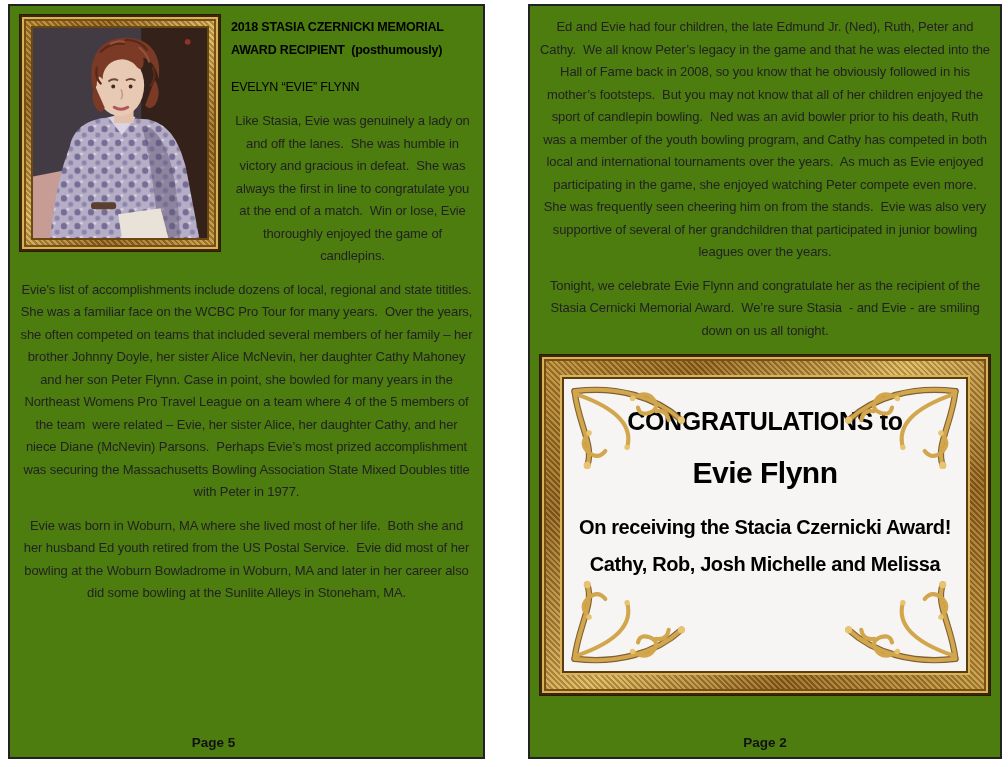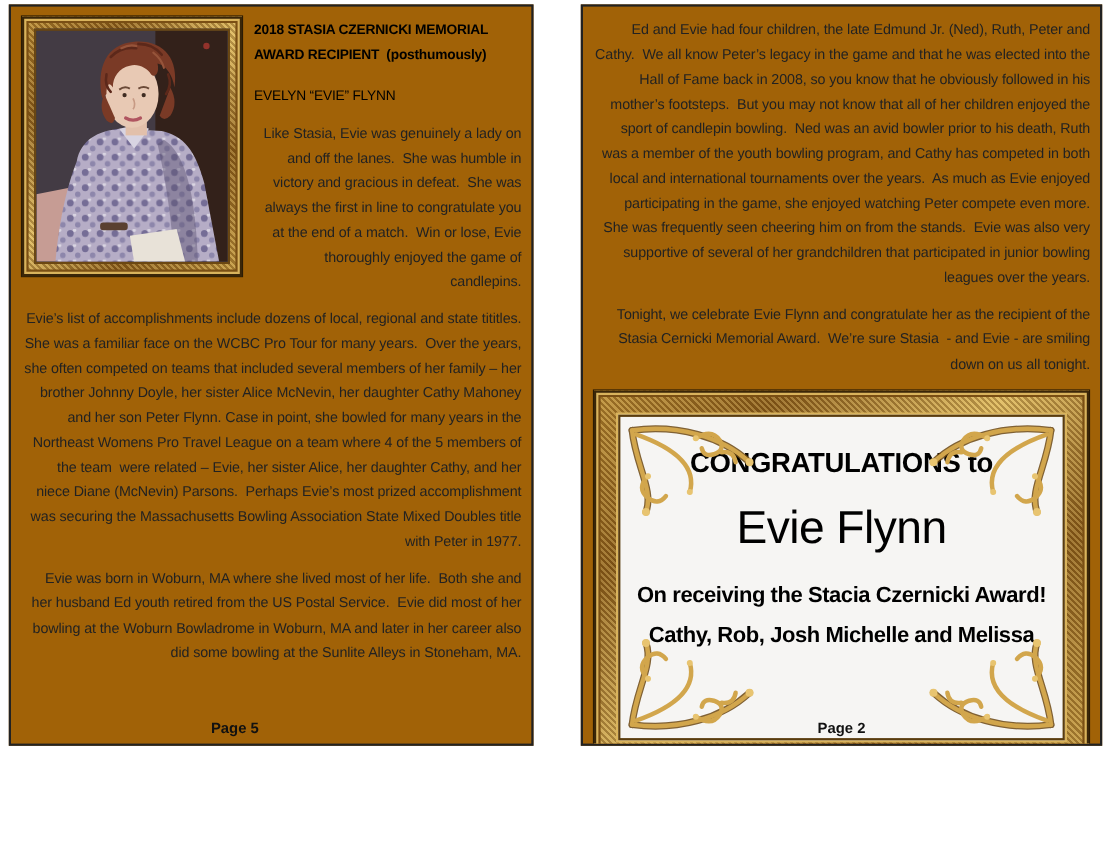--- a/index.html
+++ b/index.html
@@ -2,30 +2,30 @@
 <html><head>
 <meta charset="utf-8">
 <style>
   html,body{margin:0;padding:0;}
   body{
     width:1008px;height:767px;position:relative;background:#ffffff;
     font-family:"Liberation Sans",sans-serif;color:#1a1a1a;
     -webkit-font-smoothing:antialiased;
   }
   .page{
-    position:absolute;top:4px;height:674px;
-    background:#a16207;border:2px solid #222222;box-sizing:border-box;
+    position:absolute;top:4px;height:755px;
+    background:#4d7c0f;border:2px solid #222222;box-sizing:border-box;
     padding:6px 9px 30px 9px;overflow:hidden;
   }
   #page5{left:8px;width:477px;}
   #page6{left:528px;width:474px;}
 
   .body-text{
     font-size:13px;line-height:22.5px;letter-spacing:-0.1px;
-    margin:11px 0 0 0;white-space:pre-wrap;text-align:right;color:#222;
+    margin:11px 0 0 0;white-space:pre-wrap;text-align:center;color:#222;
   }
   .heading{
     font-size:12.5px;line-height:23px;font-weight:bold;color:#000;
     letter-spacing:-0.2px;margin:4px 0 0 0;white-space:pre-wrap;
   }
   .subheading{
     font-size:12.5px;font-weight:normal;color:#000;letter-spacing:-0.2px;
     margin:14px 0 0 0;line-height:23px;white-space:pre-wrap;
   }
   .page-footer{
@@ -60,21 +60,21 @@
     position:relative;margin:12px 0 0 0;height:342px;
     padding:22px;box-sizing:border-box;
   }
   .congrats-inner{
     position:relative;width:100%;height:100%;box-sizing:border-box;
     background:#f6f5f3;border:2px solid #5a3c0e;
     box-shadow:0 0 0 2px #d9b35c;
     text-align:center;padding-top:28px;
   }
   .congrats-line1{font-size:25px;font-weight:bold;color:#000;letter-spacing:-0.3px;margin:0;}
-  .congrats-name{font-size:42px;font-weight:normal;color:#000;letter-spacing:-0.5px;margin:20px 0 0 0;}
+  .congrats-name{font-size:30px;font-weight:bold;color:#000;letter-spacing:-0.5px;margin:20px 0 0 0;}
   .congrats-line3{font-size:20px;font-weight:bold;color:#000;letter-spacing:-0.4px;margin:26px 0 0 0;text-align:center;}
   .congrats-line4{font-size:20px;font-weight:bold;color:#000;letter-spacing:-0.4px;margin:16px 0 0 0;}
   .congrats-line5{font-size:20px;font-weight:bold;color:#000;letter-spacing:-0.4px;margin:14px 0 0 0;}
 
   .corner{position:absolute;width:118px;height:86px;pointer-events:none;}
   .corner svg{display:block;width:100%;height:100%;}
   .corner.tl{top:5px;left:5px;}
   .corner.tr{top:5px;right:5px;transform:scaleX(-1);}
   .corner.bl{bottom:5px;left:5px;transform:scaleY(-1);}
   .corner.br{bottom:5px;right:5px;transform:scale(-1,-1);}

